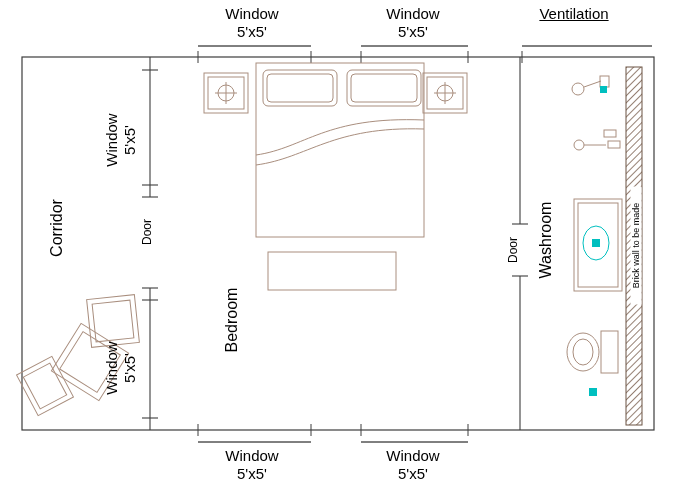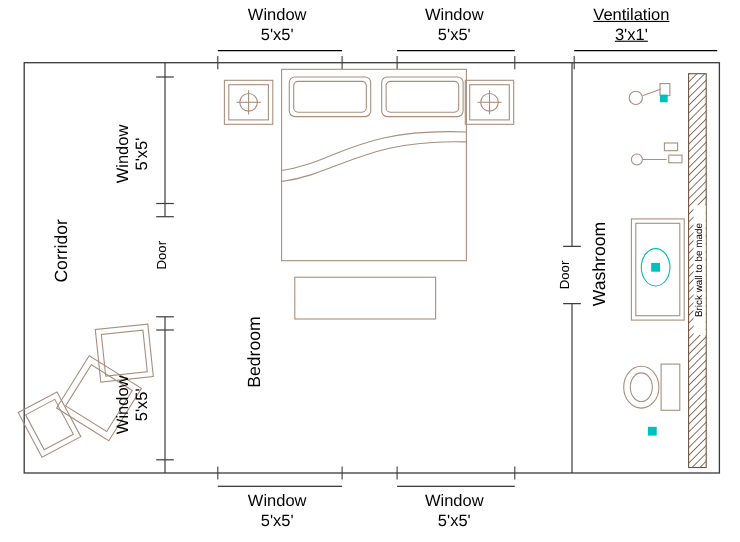--- a/index.html
+++ b/index.html
@@ -169,21 +169,20 @@
   <div class="lbl" style="left:192px;top:5px;width:120px;">
     <span>Window</span>
     <span class="l2">5'x5'</span>
   </div>
   <div class="lbl" style="left:353px;top:5px;width:120px;">
     <span>Window</span>
     <span class="l2">5'x5'</span>
   </div>
   <div class="lbl" style="left:514px;top:5px;width:120px;text-decoration:underline;">
     <span>Ventilation</span>
-    <span class="l2">3'x1'</span>
   </div>
 
   <div class="lbl" style="left:192px;top:447px;width:120px;">
     <span>Window</span>
     <span class="l2">5'x5'</span>
   </div>
   <div class="lbl" style="left:353px;top:447px;width:120px;">
     <span>Window</span>
     <span class="l2">5'x5'</span>
   </div>

